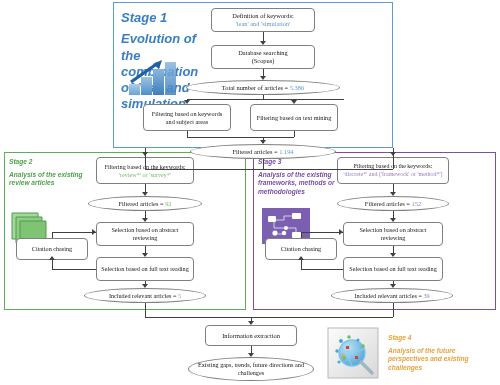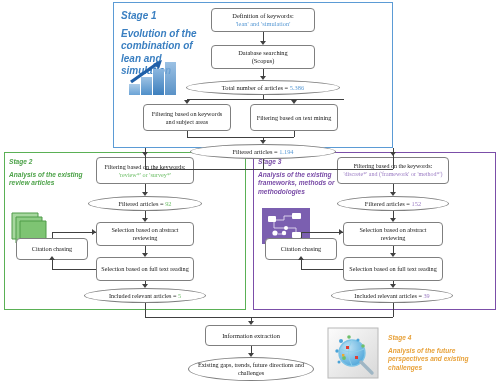--- a/index.html
+++ b/index.html
@@ -14,21 +14,21 @@
   .frame{position:absolute;box-sizing:border-box;background:transparent;}
   #frame-stage1{left:113px;top:2px;width:280px;height:146px;border:1.6px solid #5b9bd5;}
   #frame-stage2{left:4px;top:152px;width:242px;height:158px;border:1.6px solid #5ab055;}
   #frame-stage3{left:253px;top:152px;width:243px;height:158px;border:1.6px solid #7b4ea8;}
 
   
   .stage-cap{position:absolute;font-style:italic;font-weight:bold;line-height:1.25;
              font-family:"Liberation Sans", sans-serif;}
   .stage-cap .num{display:block;margin-bottom:5px;}
   .stage-cap .sub{display:block;}
-  #cap-stage1{left:121px;top:10px;width:86px;font-size:10px;color:#3a7fc1;}
+  #cap-stage1{left:121px;top:10px;width:86px;font-size:13px;color:#3a7fc1;}
   #cap-stage2{left:9px;top:158px;width:92px;font-size:6.6px;color:#4ea34a;}
   #cap-stage3{left:258px;top:158px;width:92px;font-size:6.6px;color:#7b4ea8;}
   #cap-stage4{left:388px;top:334px;width:108px;font-size:6.6px;color:#e8a33d;}
 
   
   .node{position:absolute;box-sizing:border-box;display:flex;align-items:center;
         justify-content:center;text-align:center;background:#ffffff;
         border:0.9px solid #7f7f7f;color:#1a1a1a;}
   .rect{border-radius:4px;}
   .pill{border-radius:50%/50%;}

